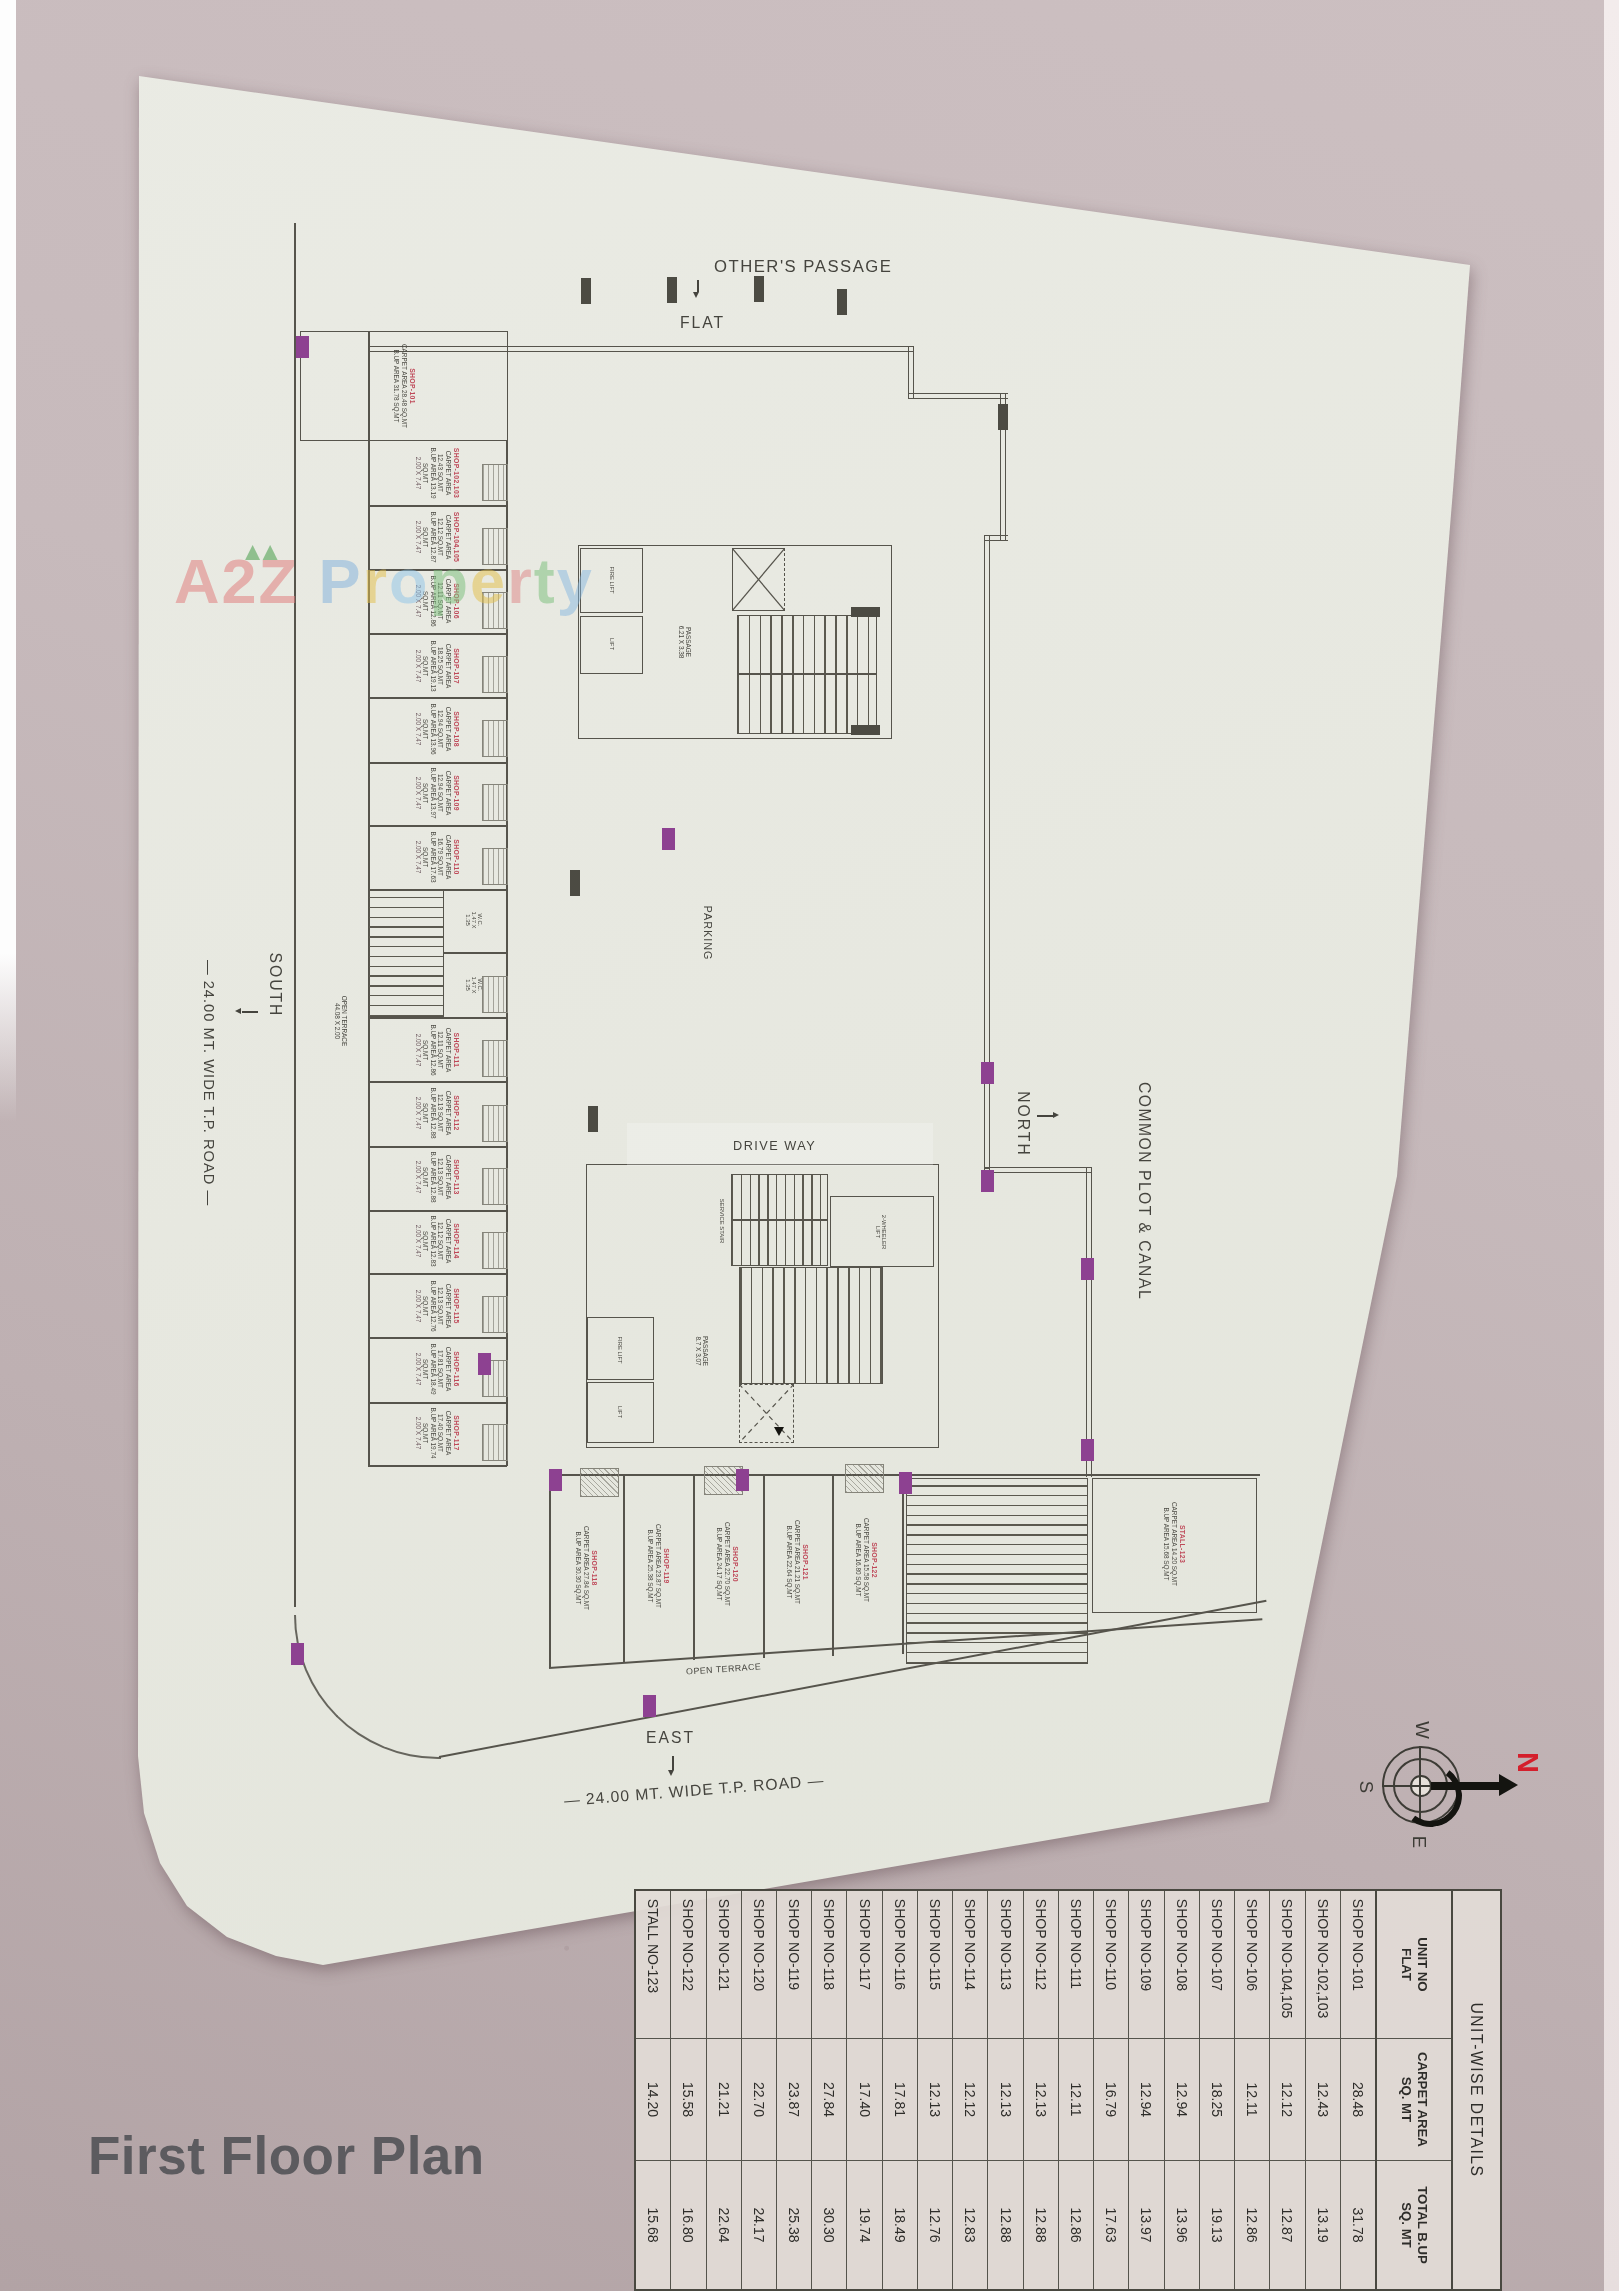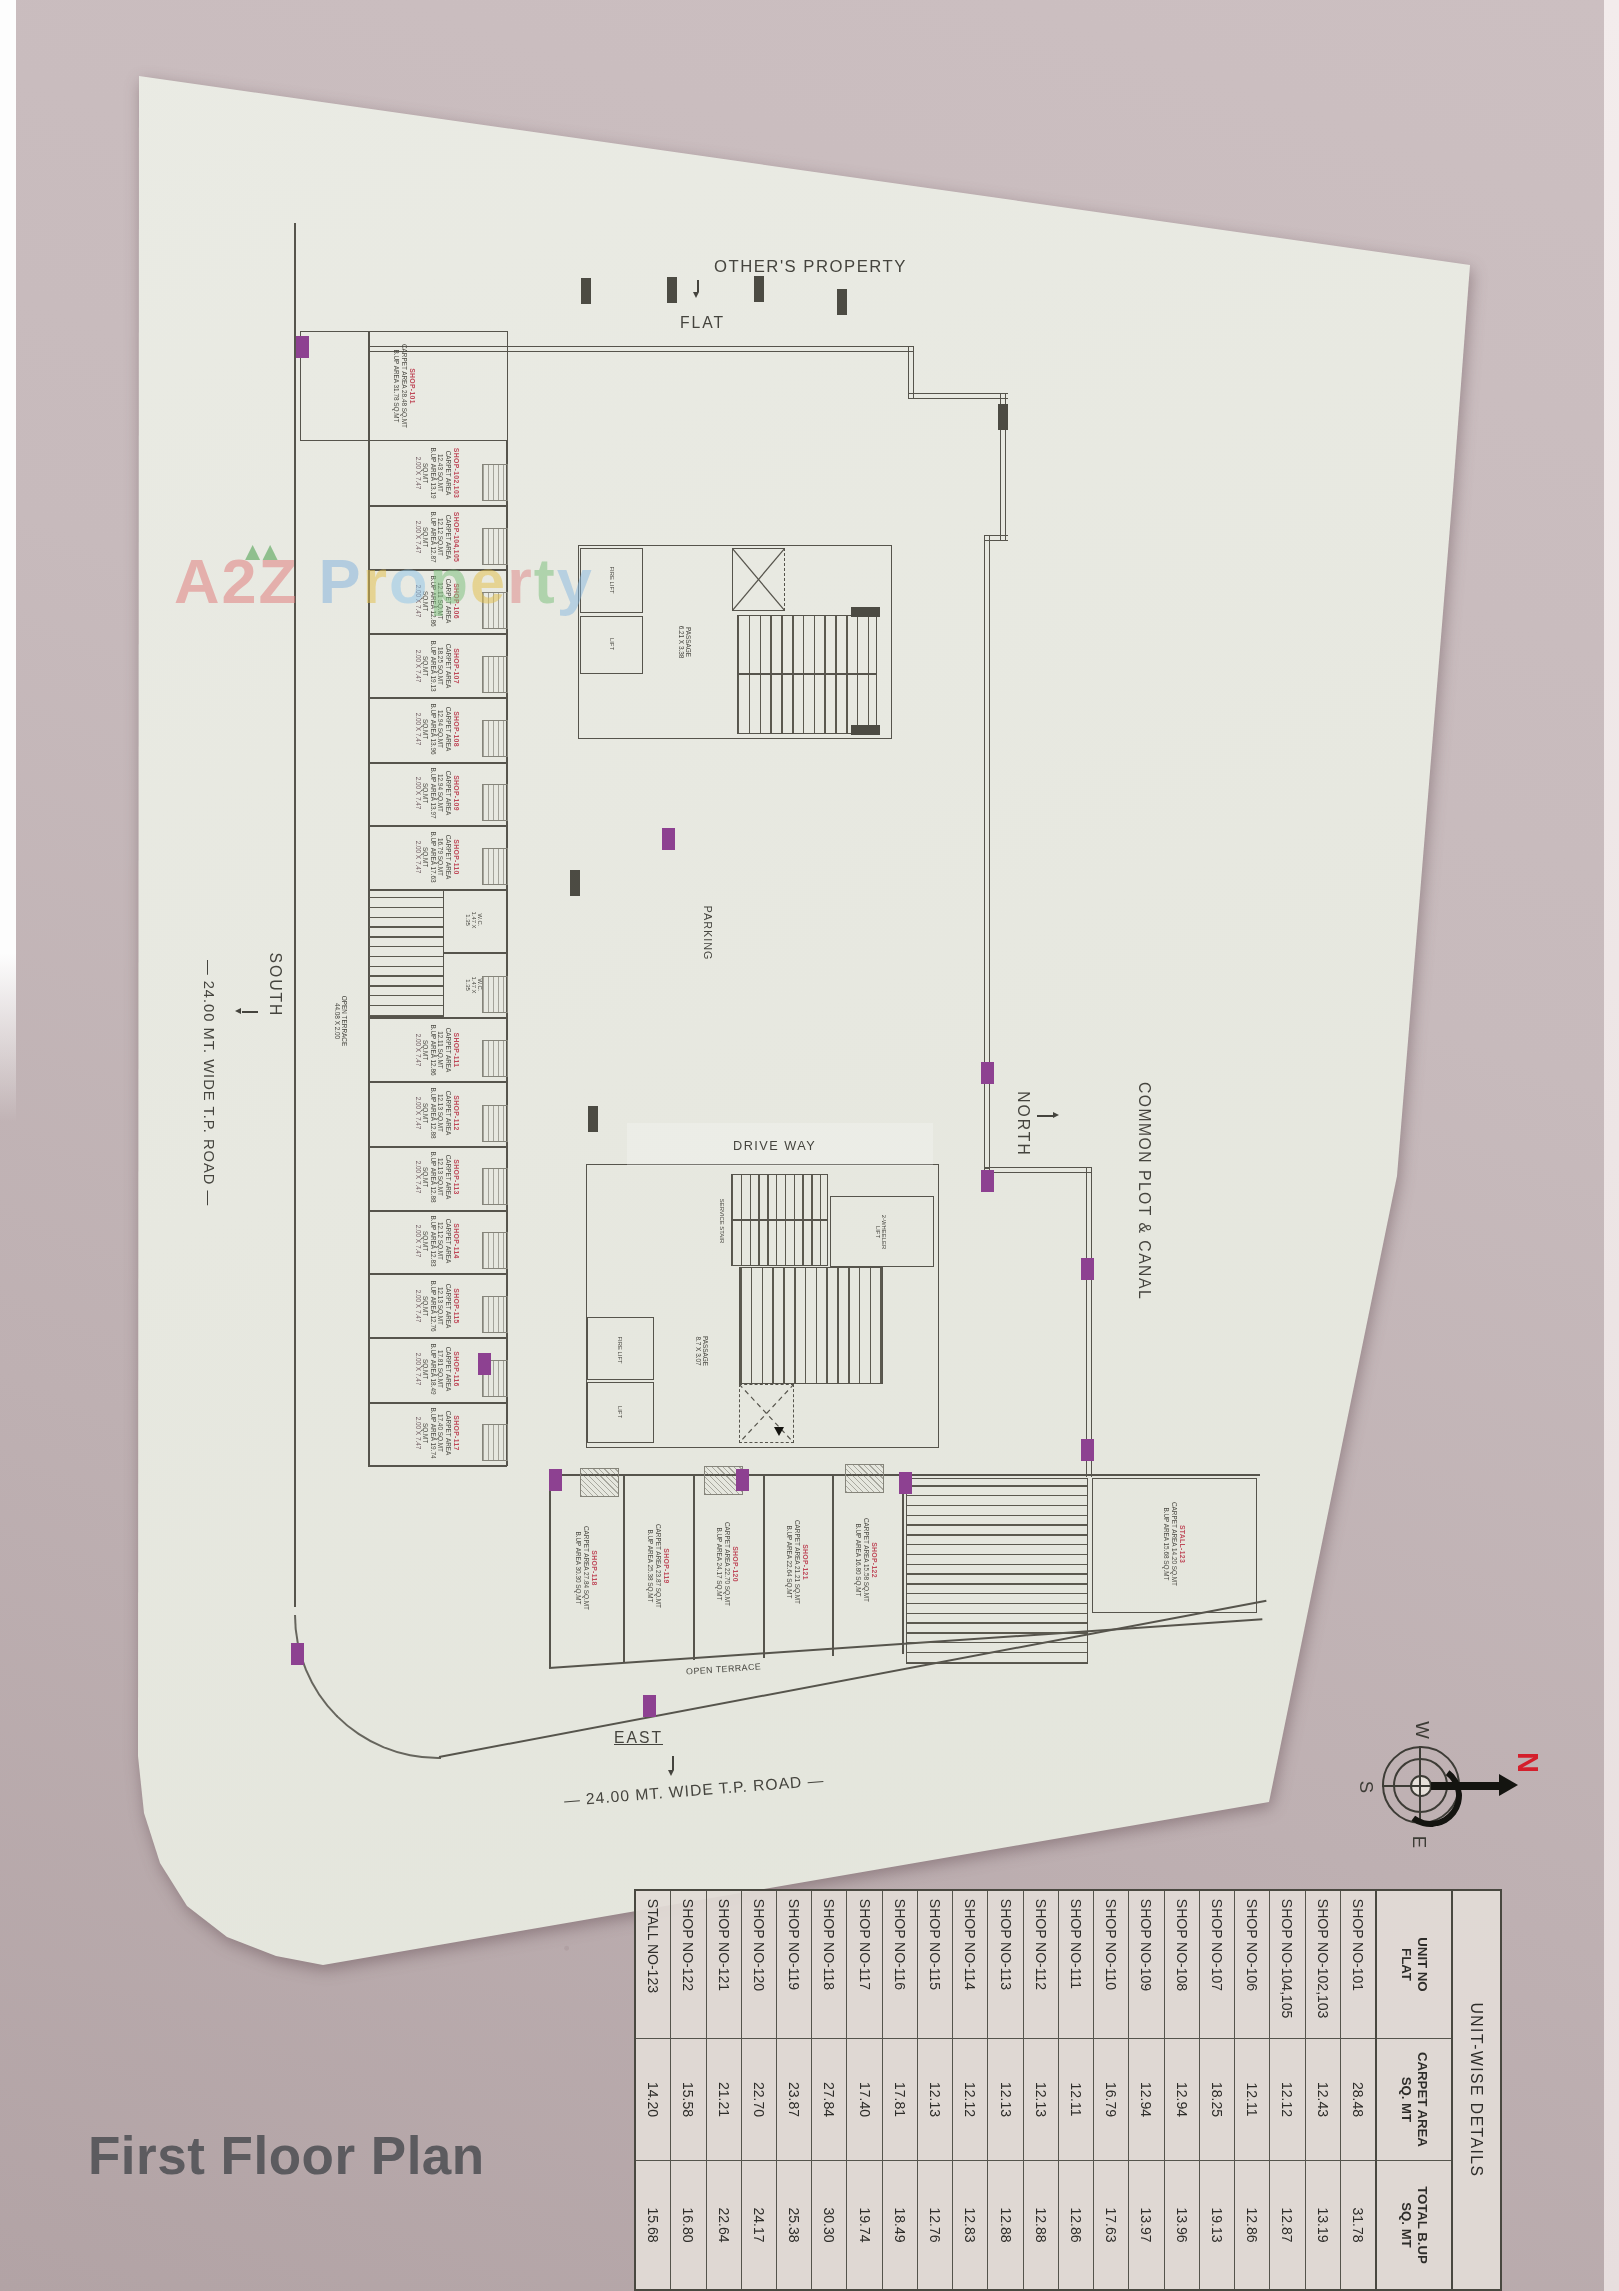--- a/index.html
+++ b/index.html
@@ -311,36 +311,36 @@
       <div class="col-purple" style="left: 1081px; top: 1439px; width: 12.7px; height: 21.6px;"></div>
       <div class="col-purple" style="left: 549px; top: 1469px; width: 12.7px; height: 21.6px;"></div>
       <div class="col-purple" style="left: 736px; top: 1469px; width: 12.7px; height: 21.6px;"></div>
       <div class="col-purple" style="left: 899px; top: 1472px; width: 12.7px; height: 21.6px;"></div>
       <div class="col-purple" style="left: 643px; top: 1695px; width: 12.7px; height: 21.6px;"></div>
       <div class="col-purple" style="left: 291px; top: 1643px; width: 12.7px; height: 21.6px;"></div>
       <div class="col-purple" style="left: 478px; top: 1353px; width: 12.7px; height: 21.6px;"></div>
       <div class="col-purple" style="left: 296px; top: 336px; width: 12.7px; height: 21.6px;"></div>
     </div>
 
-  <div class="lbl" style="left:714px;top:257px;font-size:16.7px;letter-spacing:1.5px;">OTHER'S PROPERTY</div>
+  <div class="lbl" style="left:714px;top:257px;font-size:16.7px;letter-spacing:1.5px;">OTHER'S PASSAGE</div>
   <div class="stem-v" style="left:697px;top:280px;height:11.8px;"></div>
   <div class="arrow-down" style="left:693px;top:292px;"></div>
   <div class="lbl" style="left:680px;top:314px;font-size:15.7px;letter-spacing:2px;">FLAT</div>
 
   <div class="lbl rot" style="left:275px;top:985px;font-size:15.7px;letter-spacing:2px;">SOUTH</div>
   <div class="stem-h" style="left:242px;top:1011px;width:15.7px;"></div>
   <div class="arrow-left" style="left:235px;top:1008px;"></div>
   <div class="lbl rot" style="left:209px;top:1083px;font-size:14.7px;letter-spacing:1px;white-space:nowrap;">— 24.00 MT. WIDE T.P. ROAD —</div>
 
   <div class="lbl rot" style="left:1023px;top:1124px;font-size:15.7px;letter-spacing:2px;">NORTH</div>
   <div class="stem-h" style="left:1037px;top:1115px;width:15.7px;"></div>
   <div class="arrow-right" style="left:1053px;top:1112px;"></div>
   <div class="lbl rot" style="left:1144px;top:1191px;font-size:15.7px;letter-spacing:1.5px;white-space:nowrap;">COMMON PLOT &amp; CANAL</div>
 
-  <div class="lbl" style="left:614px;top:1729px;font-size:15.7px;letter-spacing:2px;text-decoration:underline;">EAST</div>
+  <div class="lbl" style="left:646px;top:1729px;font-size:15.7px;letter-spacing:2px;">EAST</div>
   <div class="stem-v" style="left:672px;top:1756px;height:13.7px;"></div>
   <div class="arrow-down" style="left:668px;top:1770px;"></div>
   <div class="lbl" style="left:564px;top:1792px;font-size:15.7px;letter-spacing:1px;white-space:nowrap;transform:rotate(-4.5deg);transform-origin:left center;">— 24.00 MT. WIDE T.P. ROAD —</div>
 
   <div class="lbl rot" style="left:708px;top:933px;font-size:10.8px;letter-spacing:1px;">PARKING</div>
   <div class="lbl" style="left:733px;top:1139px;font-size:12.7px;letter-spacing:1.5px;">DRIVE WAY</div>
   <div class="lbl rot" style="left:341px;top:1021px;font-size:6.4px;">OPEN TERRACE
 44.08 X 2.00</div>
   <div class="lbl" style="left:686px;top:1664px;font-size:8.8px;letter-spacing:0.5px;transform:rotate(-4deg);">OPEN TERRACE</div>
   <div class="lbl rot" style="left:685px;top:642px;font-size:6.4px;">PASSAGE

